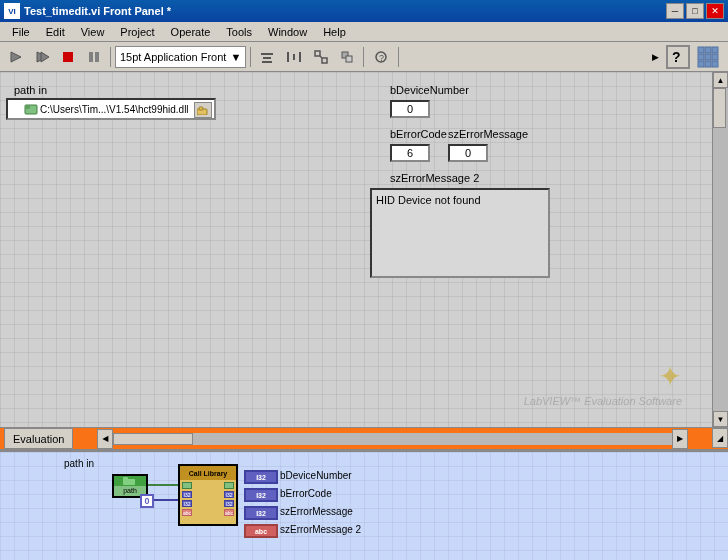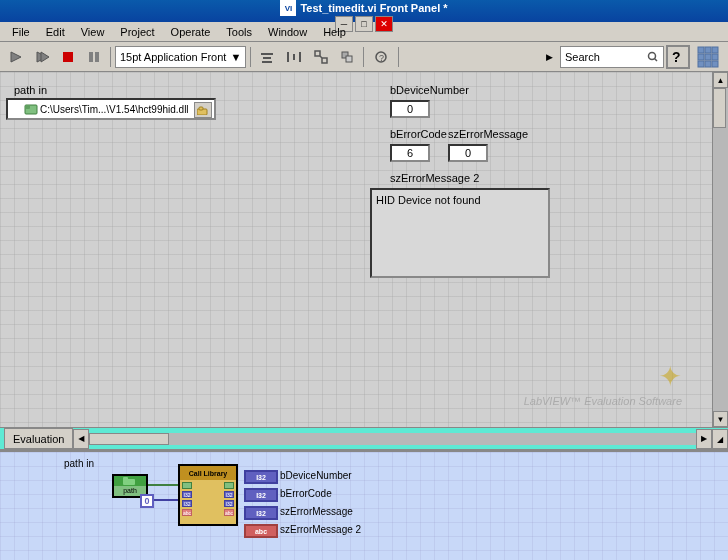--- a/index.html
+++ b/index.html
@@ -7,21 +7,20 @@
 
     
     .title-bar {
       background: linear-gradient(to bottom, #0a5aab, #0843a0);
       color: white;
       height: 22px;
       display: flex;
       align-items: center;
       justify-content: space-between;
       padding: 0 4px;
-      flex-direction: column;
     }
     .title-bar-left { display: flex; align-items: center; gap: 4px; }
     .title-bar-icon { width: 16px; height: 16px; background: #fff; display: flex; align-items: center; justify-content: center; font-size: 10px; color: #0843a0; font-weight: bold; }
     .title-text { font-size: 11px; font-weight: bold; }
     .title-controls { display: flex; gap: 2px; }
     .title-btn { width: 18px; height: 16px; background: #d4d0c8; border: 1px solid #888; font-size: 9px; display: flex; align-items: center; justify-content: center; cursor: pointer; color: #000; }
     .title-btn.close { background: #d00; color: white; }
 
     
     .menu-bar {
@@ -161,24 +160,25 @@
     .ni-star {
       color: #c8a000;
       font-size: 28px;
     }
     .ni-text { font-size: 13px; font-weight: bold; color: #666; letter-spacing: 1px; }
     .ni-sub { font-size: 11px; color: #888; font-style: italic; text-align: center; }
 
     
     .status-bar {
       height: 22px;
-      background: #5eead4;
+      background: #f97316;
       border-top: 1px solid #888;
       display: flex;
-      align-items: flex-end;
+      align-items: flex-start;
+      gap: 24px;
     }
     .status-eval {
       background: #d4d0c8;
       border: 1px solid #888;
       padding: 0 8px;
       height: 100%;
       display: flex;
       align-items: center;
       font-size: 11px;
       margin-left: 4px;
@@ -331,27 +331,20 @@
   <div class="toolbar-btn">
     <svg width="16" height="14" viewBox="0 0 16 14">
         <circle cx="8" cy="7" r="5" fill="none" stroke="#555" stroke-width="1.5"></circle>
         <text x="6" y="11" font-size="9" fill="#555">?</text>
       </svg>
   </div>
   <div class="toolbar-separator"></div>
 
   <div style="display:flex;align-items:center;gap:2px;margin-left:auto;">
     <div class="toolbar-btn" style="font-size:9px;">▶</div>
-    <div class="search-box">
-      <input class="search-input" type="text" placeholder="Search" value="Search" style="">
-      <svg width="12" height="12" viewBox="0 0 12 12">
-          <circle cx="5" cy="5" r="3.5" fill="none" stroke="#555" stroke-width="1.5"></circle>
-          <line x1="7.5" y1="7.5" x2="10" y2="10" stroke="#555" stroke-width="1.5"></line>
-        </svg>
-    </div>
     <div class="toolbar-btn" style="font-size:14px;font-weight:bold;width:24px;height:24px;border:2px solid #888;">?</div>
 
     <div class="toolbar-btn">
       <svg width="22" height="22" viewBox="0 0 22 22">
         <rect x="1" y="1" width="6" height="6" fill="#7090c0" stroke="#5070a0" stroke-width="1"></rect>
         <rect x="8" y="1" width="6" height="6" fill="#7090c0" stroke="#5070a0" stroke-width="1"></rect>
         <rect x="15" y="1" width="6" height="6" fill="#7090c0" stroke="#5070a0" stroke-width="1"></rect>
         <rect x="1" y="8" width="6" height="6" fill="#7090c0" stroke="#5070a0" stroke-width="1"></rect>
         <rect x="8" y="8" width="6" height="6" fill="#7090c0" stroke="#5070a0" stroke-width="1"></rect>
         <rect x="15" y="8" width="6" height="6" fill="#7090c0" stroke="#5070a0" stroke-width="1"></rect>

